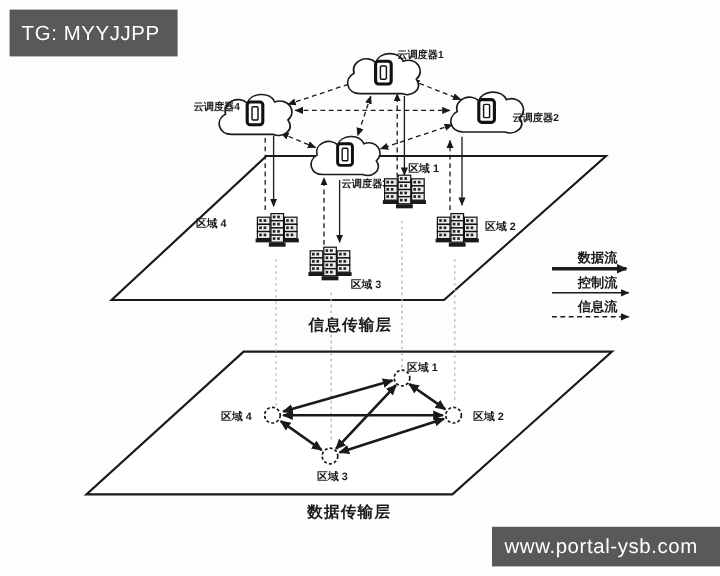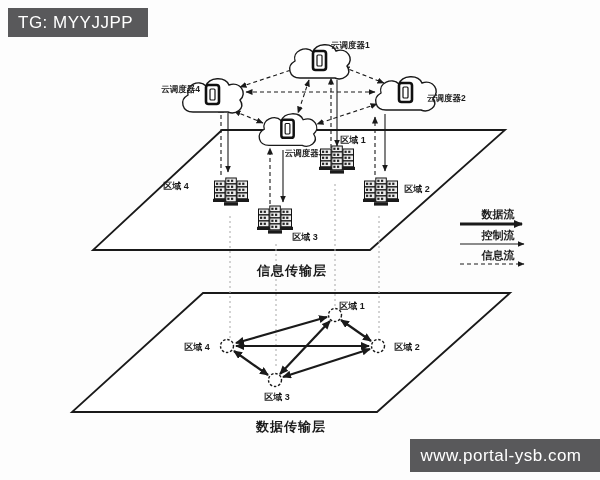--- a/index.html
+++ b/index.html
@@ -6,21 +6,21 @@
     font-family:"Liberation Sans",sans-serif;}
   .stage{position:relative;width:600px;height:480px;background:#fdfdfd;}
   svg{position:absolute;left:0;top:0;}
   svg text{font-family:"Liberation Sans",sans-serif;fill:#1a1a1a;}
   .lbl-sm{font-size:9px;font-weight:bold;}
   .lbl-cloud{font-size:8.5px;font-weight:bold;}
   .lbl-layer{font-size:13px;font-weight:bold;letter-spacing:1px;}
   .lbl-legend{font-size:11px;font-weight:bold;}
   .wm{position:absolute;background:#59595b;color:#fff;display:flex;align-items:center;
     font-size:17px;letter-spacing:.5px;}
-  .wm-tl{left:8px;top:8px;width:130px;height:29px;padding-left:10px;}
+  .wm-tl{left:8px;top:8px;width:130px;height:39px;padding-left:10px;}
   .wm-br{right:0;top:439px;width:182px;height:33px;justify-content:center;padding-right:8px;}
 </style>
 </head>
 <body>
 
 <div class="stage">
 
 <svg width="600" height="480" viewBox="0 0 600 480">
   <defs>
 

